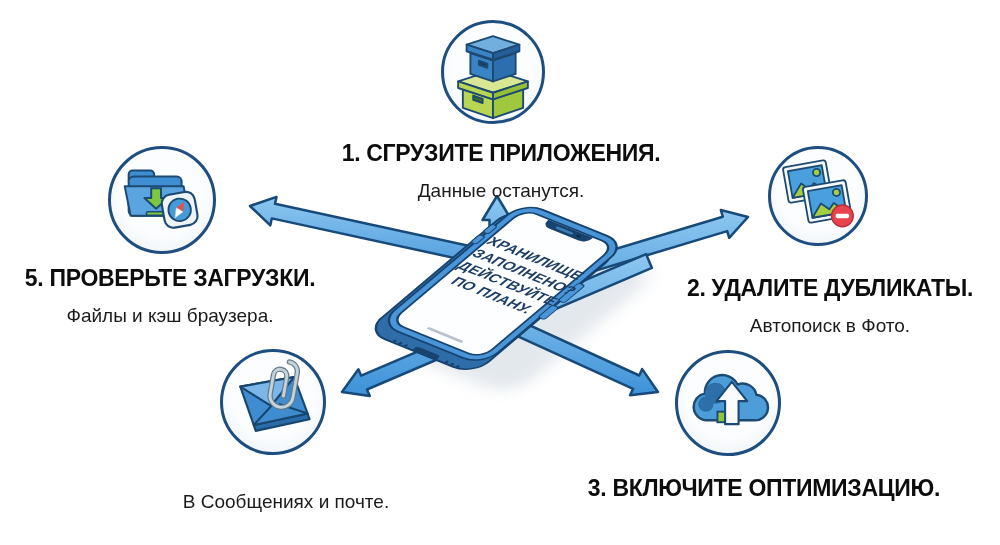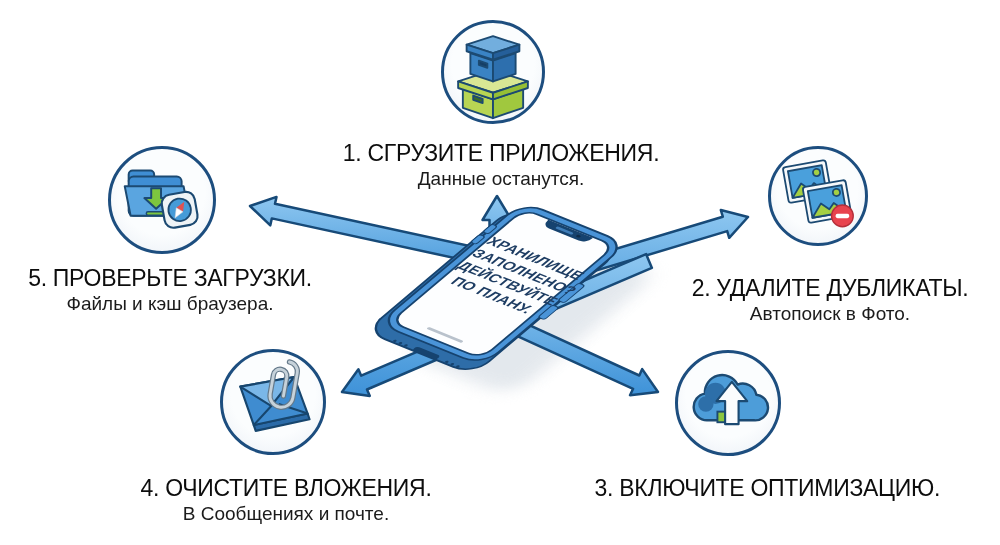--- a/index.html
+++ b/index.html
@@ -32,22 +32,22 @@
     font-weight:bold;font-size:15px;line-height:19px;color:#1e3d63;letter-spacing:.2px;}
   .screen-text span{display:block;}
   .home-bar{position:absolute;left:31px;top:163px;width:38px;height:3px;border-radius:2px;background:#b9c2cc;}
   .btn-r{position:absolute;background:#4a94d8;border:1.5px solid #16436f;border-radius:3px;}
   
   .node{position:absolute;border-radius:50%;border:3.5px solid #1d4e7f;box-sizing:border-box;
     background:radial-gradient(circle at 50% 42%,#fbfdfe 55%,#e9eef5 100%);z-index:5;}
   .node svg{width:100%;height:100%;display:block;}
   
   .step-text{position:absolute;width:400px;text-align:center;z-index:5;}
-  .step-title{font-weight:normal;font-size:23px;line-height:24px;color:#0d0d0d;letter-spacing:-0.3px;}
-  .step-sub{font-size:19px;line-height:22px;color:#1b1b1b;margin-top:3px;}
+  .step-title{font-weight:bold;font-size:23px;line-height:24px;color:#0d0d0d;letter-spacing:-0.3px;}
+  .step-sub{font-size:19px;line-height:22px;color:#1b1b1b;margin-top:15px;}
 </style>
 </head>
 <body>
 
 <div id="canvas">
 
   <div class="ph-wrap" id="phone-shadow">
       <div class="sh"></div>
     </div>
 
@@ -170,21 +170,20 @@
         <polygon points="18,36 74,26 50,56" fill="#7ab7e8"></polygon>
         <path d="M32 76 L54 52 M88 64 L58 54" fill="none"></path>
       </g>
       <g transform="translate(56,4) rotate(10)" fill="none" stroke-linecap="round">
         <path d="M14 4 a10 10 0 0 1 10 10 v26 a12 12 0 0 1 -24 0 V20 a7 7 0 0 1 14 0 v20" stroke="#64798a" stroke-width="5.5"></path>
         <path d="M14 4 a10 10 0 0 1 10 10 v26 a12 12 0 0 1 -24 0 V20 a7 7 0 0 1 14 0 v20" stroke="#c6d2da" stroke-width="3"></path>
       </g>
     </svg>
   </div>
   <div class="step-text" style="left:86px;top:476px;">
-    <div class="step-title">4. ОЧИСТИТЕ ВЛОЖЕНИЯ.</div>
     <div class="step-sub">В Сообщениях и почте.</div>
   </div>
 
   <div class="node" style="left:108px;top:146px;width:108px;height:108px;">
     <svg viewBox="0 0 104 104">
       <g stroke="#1c4a72" stroke-width="2" stroke-linejoin="round">
         <rect x="18" y="22" width="26" height="14" rx="4" fill="#3f8ed4"></rect>
         <rect x="18" y="28" width="54" height="40" rx="5" fill="#3f8ed4"></rect>
         <polygon points="14,38 74,38 80,68 20,68" fill="#5aa5e0"></polygon>
         <polygon points="41,40 51,40 51,50 58,50 46,61 34,50 41,50" fill="#7dc63f"></polygon>

